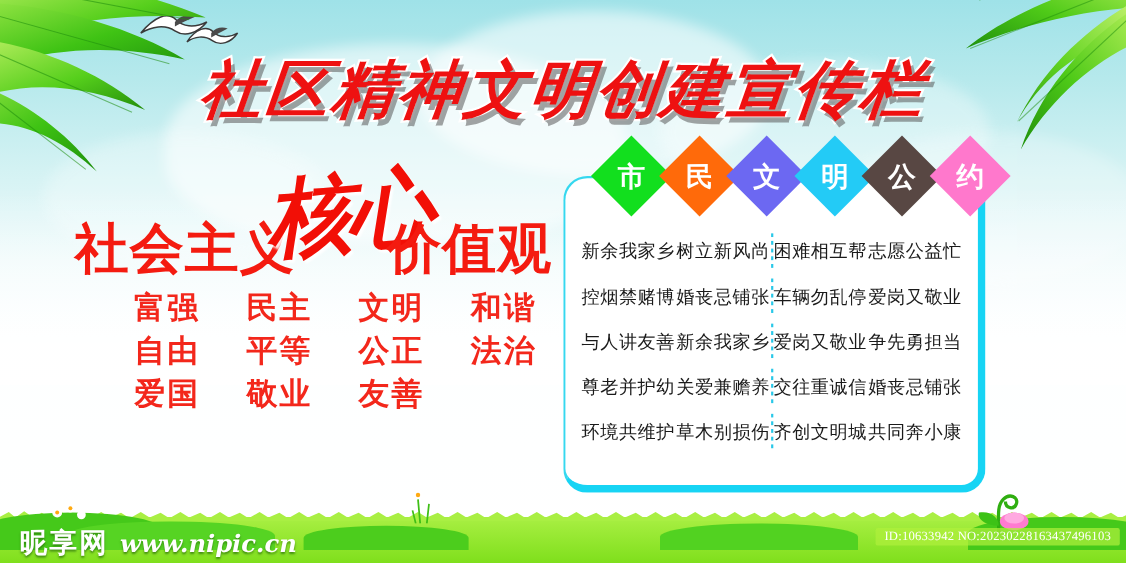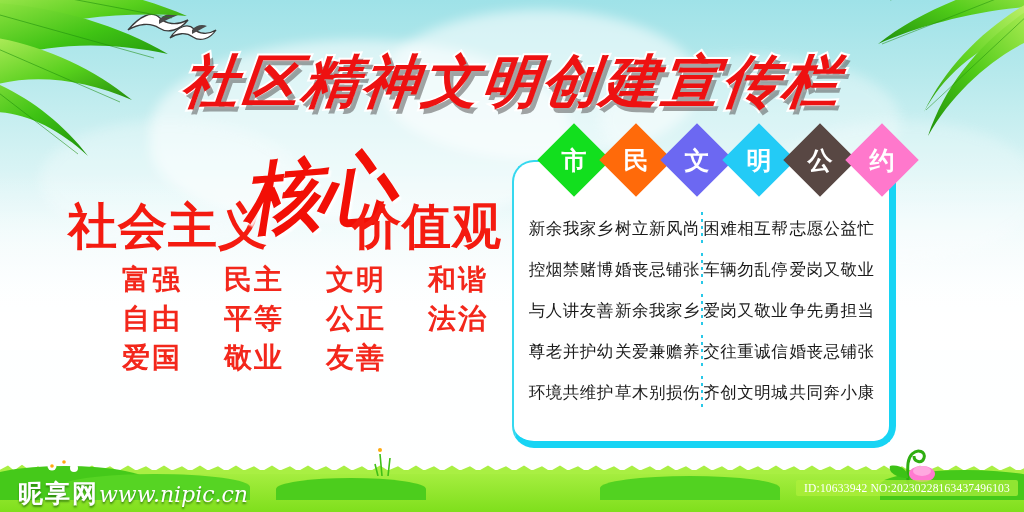--- a/index.html
+++ b/index.html
@@ -104,31 +104,31 @@
     background-size:2px 7px;
   }
 
   
   #grass{position:absolute;left:0;bottom:0;width:1024px;height:42px;
          background:linear-gradient(to bottom,#a9ef43,#7fdf1c);}
   #grass-top{position:absolute;left:0;bottom:38px;width:1024px;height:10px;}
   .bush{position:absolute;bottom:12px;border-radius:50% 50% 0 0;}
 
   #wm{
-    position:absolute;left:18px;bottom:2px;display:flex;align-items:baseline;gap:0;
+    position:absolute;left:18px;bottom:2px;display:flex;align-items:baseline;gap:10px;
     z-index:9;
   }
   #wm .cn{
     font-family:"DejaVu Serif","Liberation Serif",serif;
     font-size:25px;font-weight:bold;color:#ffffff;letter-spacing:2px;
     text-shadow:0 2px 2px rgba(40,110,10,.75);
   }
   #wm .url{
     font-family:"DejaVu Serif","Liberation Serif",serif;
-    font-size:22px;font-style:italic;font-weight:normal;color:#ffffff;
+    font-size:22px;font-style:italic;font-weight:bold;color:#ffffff;
     text-shadow:0 2px 2px rgba(40,110,10,.75);
   }
   #idbar{
     position:absolute;right:6px;bottom:16px;
     background:rgba(175,240,60,.72);
     padding:2px 8px;border-radius:2px;z-index:9;
     font-size:11.5px;color:#ffffff;letter-spacing:.2px;
     font-family:Liberation Serif, serif;
   }
   .flower{position:absolute;}

